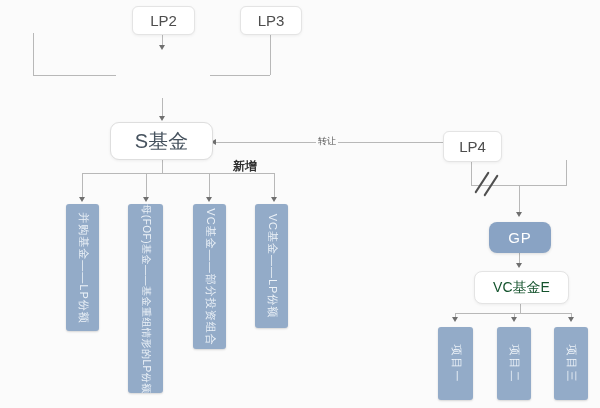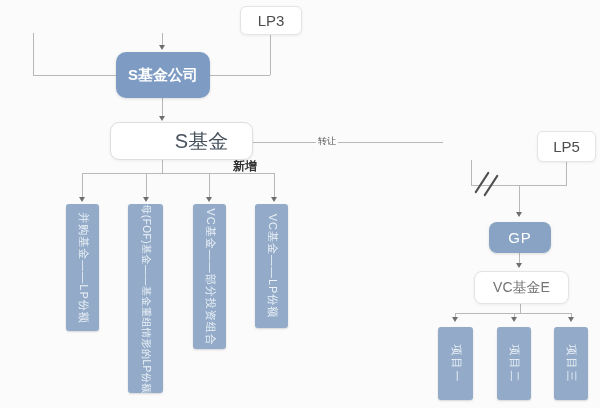--- a/index.html
+++ b/index.html
@@ -22,25 +22,25 @@
   .arrow-left{position:absolute;width:0;height:0;border-top:3.5px solid transparent;
     border-bottom:3.5px solid transparent;border-right:5px solid #6f6f6f;}
   .lbl{position:absolute;font-size:9px;color:#555555;background:#fbfbfb;padding:0 2px;line-height:11px;}
   .slash{position:absolute;width:2px;height:25px;background:#4f4f4f;transform:rotate(33deg);border-radius:1px;}
 
   
   #lp1{left:4px;top:6px;width:58px;height:27px;}
   #lp2{left:132px;top:6px;width:61px;height:27px;}
   #lp3{left:240px;top:6px;width:60px;height:27px;text-align:right;}
   #scompany{left:116px;top:52px;width:94px;height:46px;font-size:15px;font-weight:bold;border-radius:10px;}
-  #sfund{left:110px;top:122px;width:101px;height:36px;font-size:20px;color:#46525e;border-radius:9px;border-color:#dedede;padding-left:40px;}
+  #sfund{left:110px;top:122px;width:101px;height:36px;font-size:20px;color:#46525e;border-radius:9px;border-color:#dedede;}
   #lp4{left:443px;top:131px;width:57px;height:29px;}
   #lp5{left:537px;top:131px;width:57px;height:29px;}
   #gp{left:489px;top:222px;width:62px;height:31px;font-size:15px;letter-spacing:1px;border-radius:8px;background:#89a3c4;}
-  #vce{left:474px;top:271px;width:93px;height:31px;font-size:14px;color:#737373;border-radius:8px;}
+  #vce{left:474px;top:271px;width:93px;height:31px;font-size:14px;color:#14532d;border-radius:8px;}
 
   #fund1{left:66px;top:204px;width:33px;height:127px;}
   #fund2{left:128px;top:204px;width:35px;height:189px;}
   #fund2 span{font-size:10px;letter-spacing:.5px;}
   #fund3{left:193px;top:204px;width:33px;height:145px;}
   #fund4{left:255px;top:204px;width:33px;height:124px;}
   #proj1{left:438px;top:327px;width:35px;height:73px;}
   #proj2{left:497px;top:327px;width:34px;height:73px;}
   #proj3{left:554px;top:327px;width:34px;height:73px;}
   .vbox.proj span{letter-spacing:2px;}
@@ -127,24 +127,24 @@
   <div class="arrow-down" id="a-vce"></div>
   <div class="vline" id="e-vce-v"></div>
   <div class="hline" id="e-proj-h"></div>
   <div class="vline" id="e-p1"></div>
   <div class="vline" id="e-p2"></div>
   <div class="vline" id="e-p3"></div>
   <div class="arrow-down" id="a-p1"></div>
   <div class="arrow-down" id="a-p2"></div>
   <div class="arrow-down" id="a-p3"></div>
 
+  <div class="box-white" id="lp2">LP2</div>
   <div class="box-white" id="lp3">LP3</div>
-  <div class="box-blue" id="scompany">S基金公司</div>
   <div class="box-white" id="sfund">S基金</div>
-  <div class="box-white" id="lp5">LP5</div>
+  <div class="box-white" id="lp4">LP4</div>
   <div class="box-blue" id="gp">GP</div>
   <div class="box-white" id="vce">VC基金E</div>
 
   <div class="vbox" id="fund1">
     <span>并购基金——LP份额</span>
   </div>
   <div class="vbox" id="fund2">
     <span>母(FOF)基金——基金重组情形的LP份额</span>
   </div>
   <div class="vbox" id="fund3">

